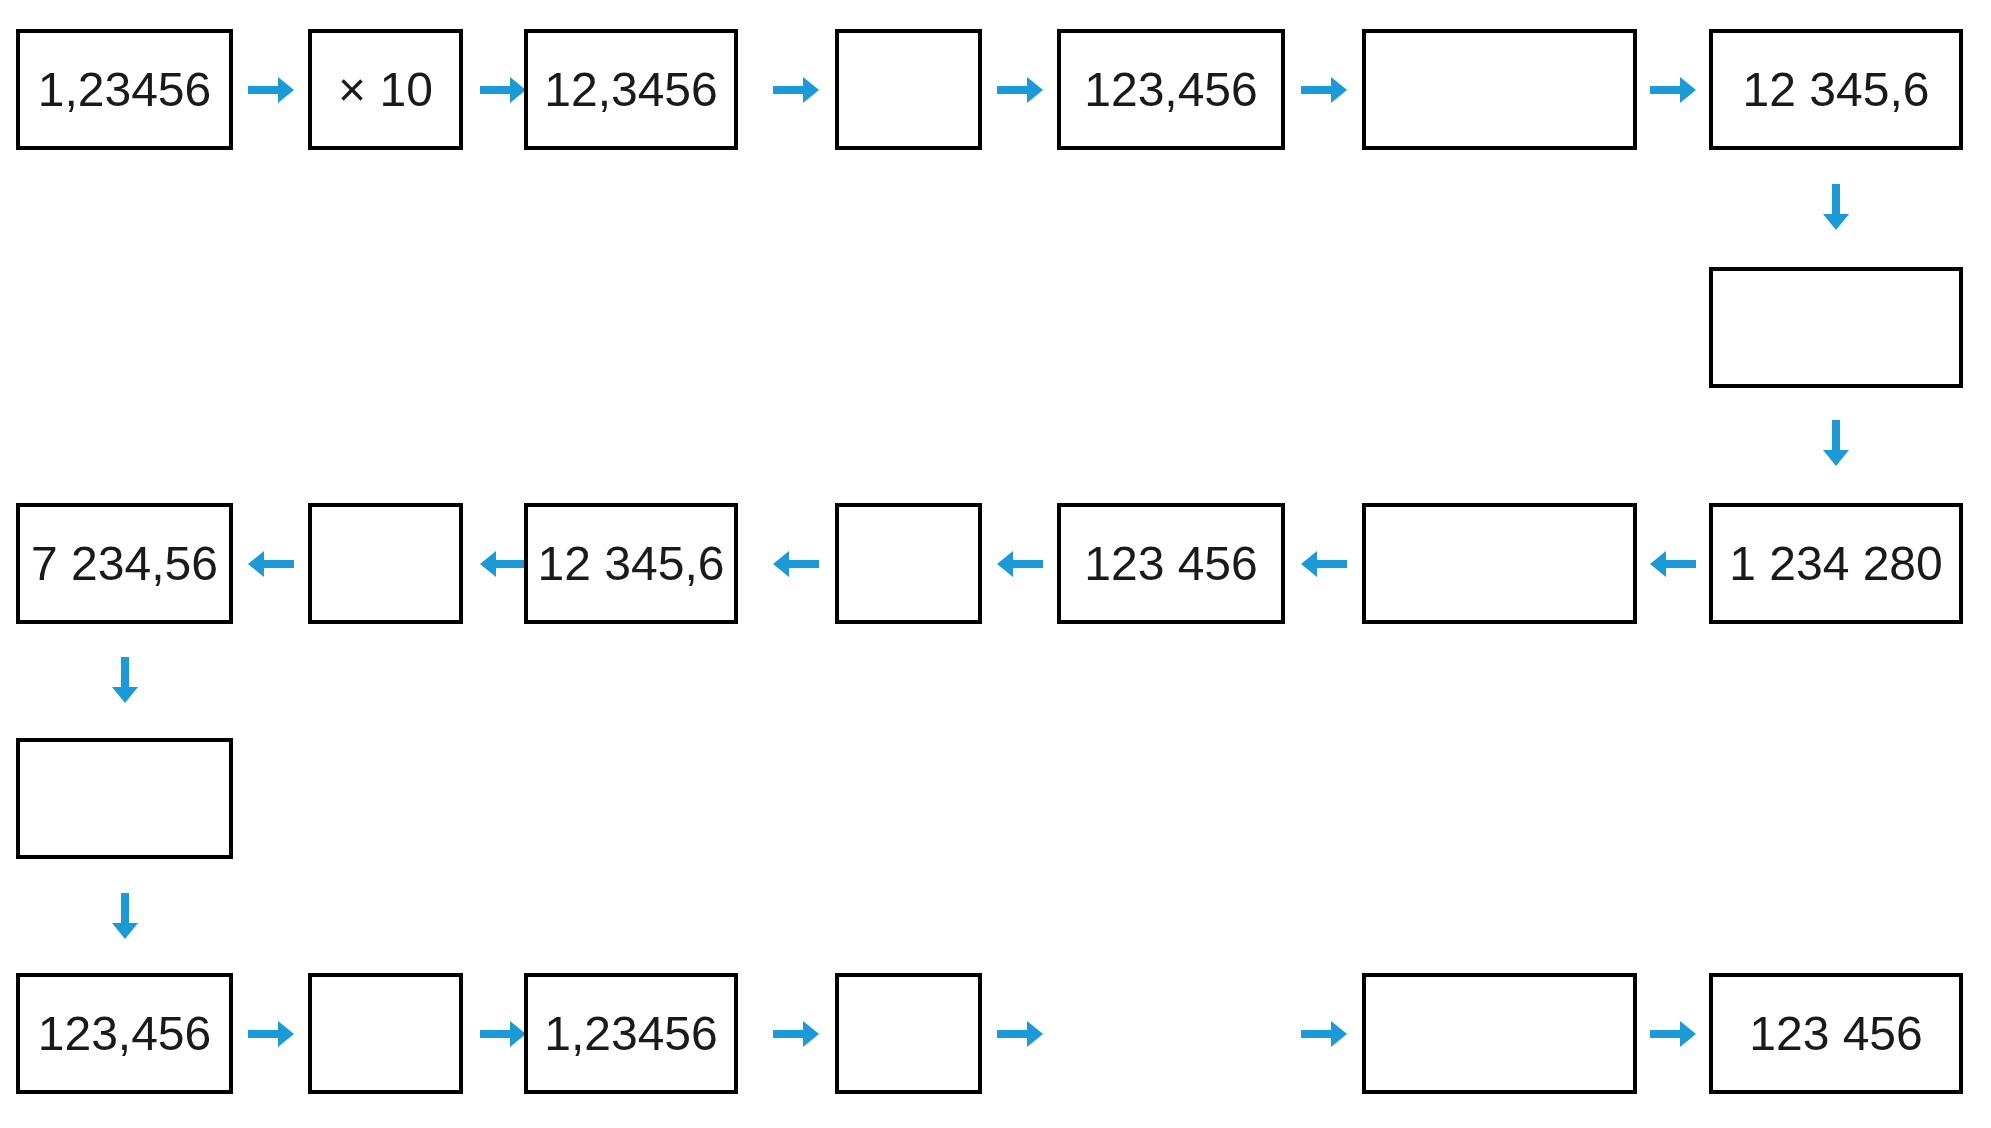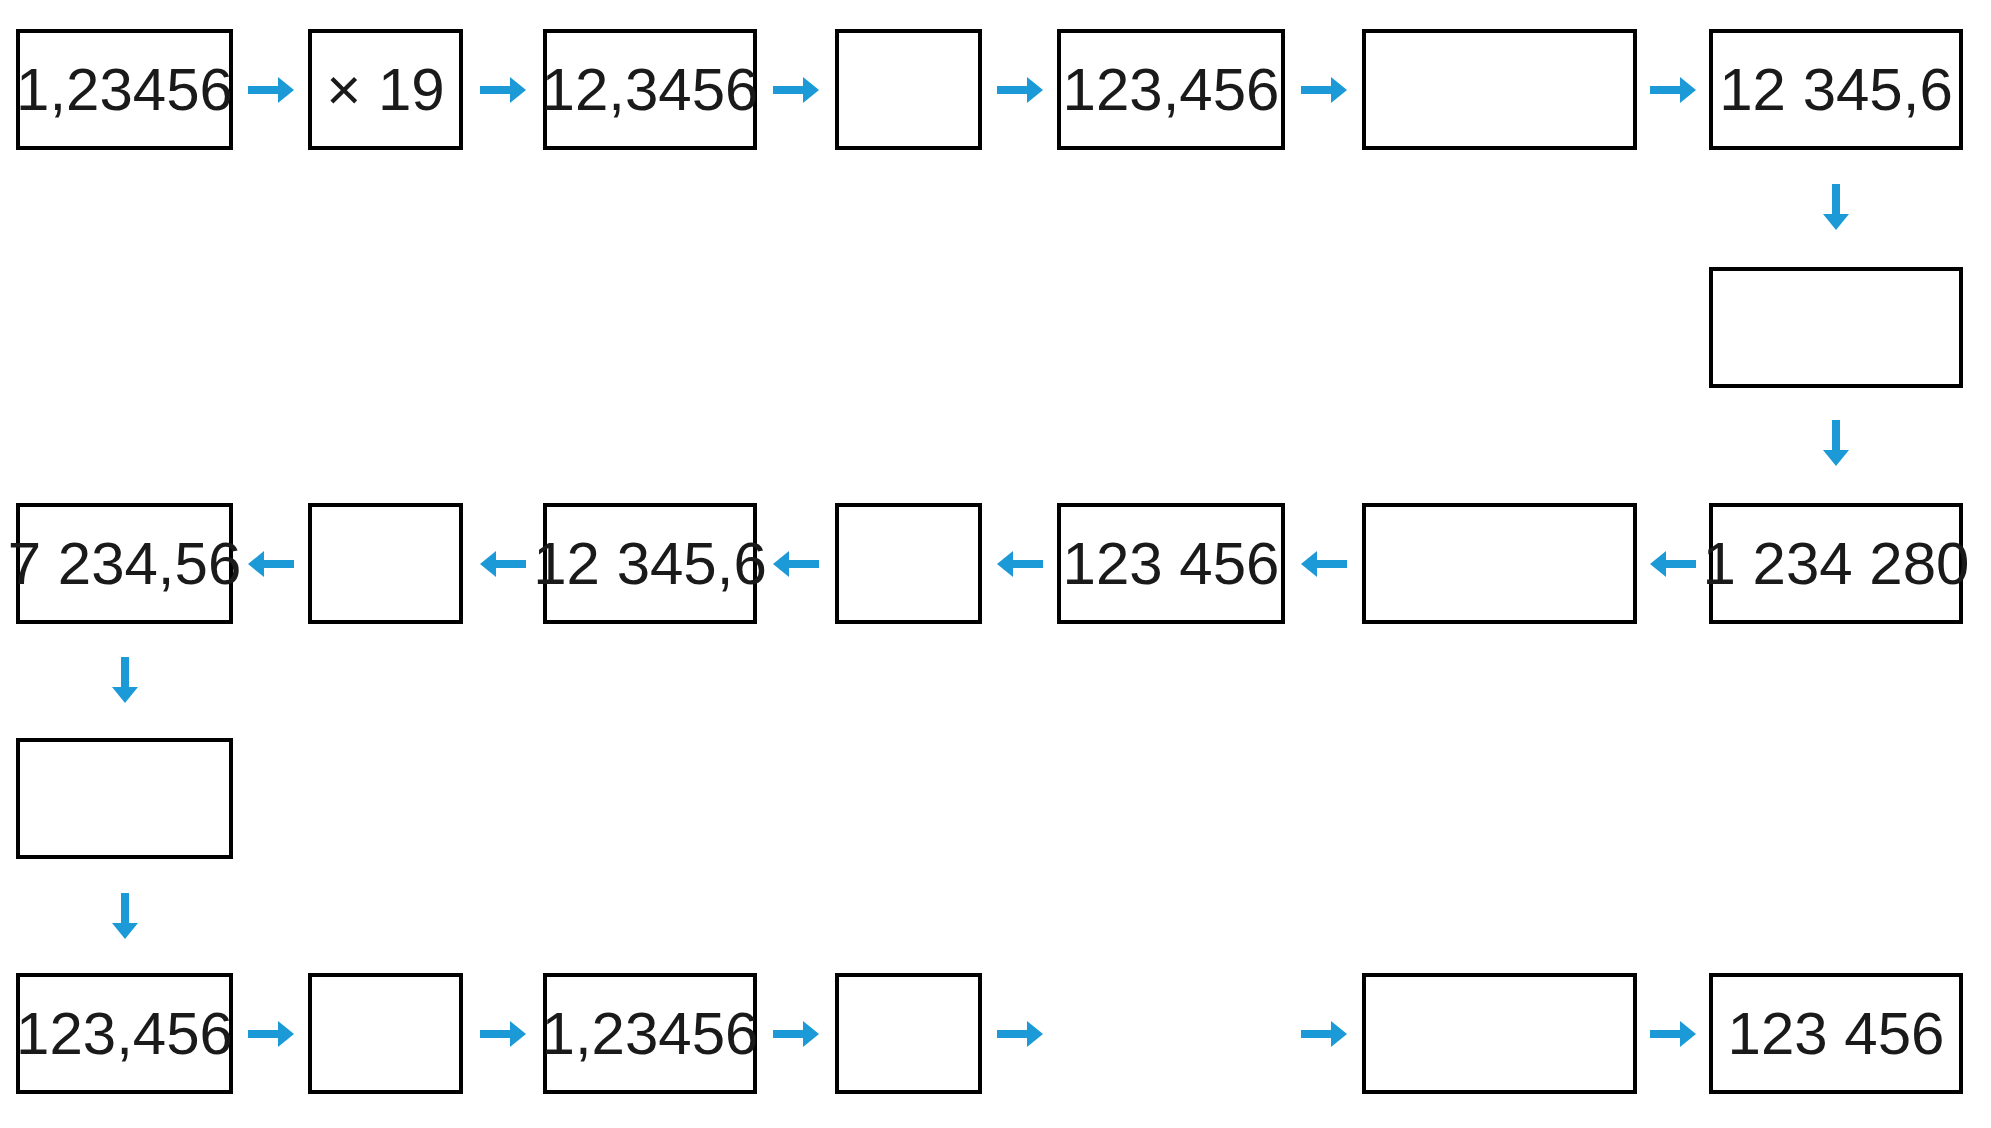--- a/index.html
+++ b/index.html
@@ -16,28 +16,28 @@
     font-family:"Liberation Sans", sans-serif;
     overflow:hidden;
   }
   .box{
     position:absolute;
     box-sizing:border-box;
     height:121px;
     border:4px solid var(--box-border,#000);
     background:#ffffff;
     display:flex;align-items:center;justify-content:center;
-    font-size:60px;line-height:1;
+    font-size:48px;line-height:1;
     color:var(--text,#1a1a1a);
     white-space:pre;
   }
   
   .cA{left:16px;width:217px}
   .cB{left:308px;width:155px}
-  .cC{left:543px;width:214px}
+  .cC{left:524px;width:214px}
   .cD{left:835px;width:147px}
   .cE{left:1057px;width:228px}
   .cF{left:1362px;width:275px}
   .cG{left:1709px;width:254px}
   
   .r1{top:29px}
   .rRC{top:267px}
   .r2{top:503px}
   .rLC{top:738px}
   .r3{top:973px}
@@ -59,21 +59,21 @@
   .arrow-down::after{content:"";position:absolute;top:30px;left:0;width:0;height:0;
     border-top:16px solid var(--arrow);border-left:13px solid transparent;border-right:13px solid transparent;}
 </style>
 </head>
 <body>
 
 <div class="canvas">
 
   <div class="box cA r1">1,23456</div>
   <div class="harrow arrow-right g1 ay1"></div>
-  <div class="box cB r1">× 19</div>
+  <div class="box cB r1">× 10</div>
   <div class="harrow arrow-right g2 ay1"></div>
   <div class="box cC r1">12,3456</div>
   <div class="harrow arrow-right g3 ay1"></div>
   <div class="box cD r1"></div>
   <div class="harrow arrow-right g4 ay1"></div>
   <div class="box cE r1">123,456</div>
   <div class="harrow arrow-right g5 ay1"></div>
   <div class="box cF r1"></div>
   <div class="harrow arrow-right g6 ay1"></div>
   <div class="box cG r1">12 345,6</div>

